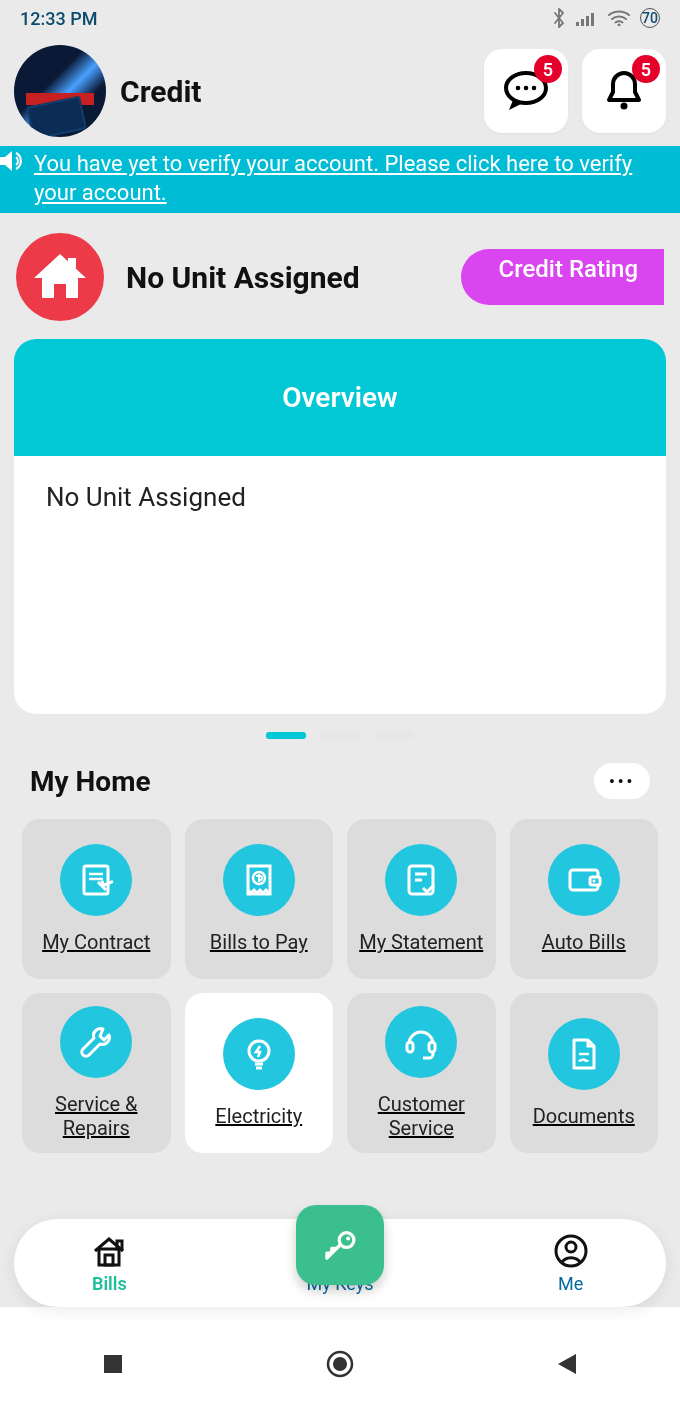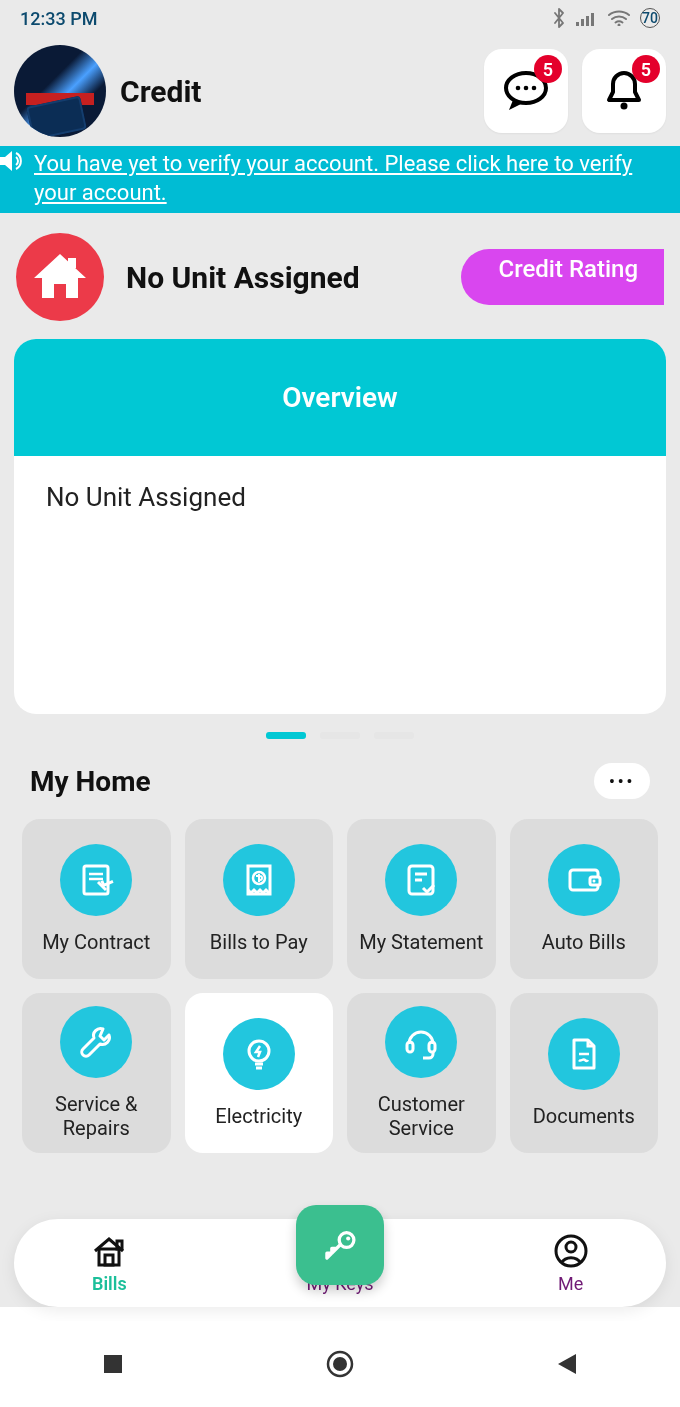--- a/index.html
+++ b/index.html
@@ -39,29 +39,29 @@
 .dots { display:flex; justify-content:center; gap:14px; margin: 18px 0 24px; }
 .dot { width: 40px; height: 7px; border-radius: 3px; background:#e6e6e6; }
 .dot.active { background:#01c8d4; }
 
 
 .section-row { display:flex; align-items:center; justify-content:space-between; padding: 0 30px; }
 .section-title { font-size: 28px; font-weight:700; color:#111; }
 .more-btn { width:56px; height:36px; background:#fff; border-radius:18px; display:flex; align-items:center; justify-content:center; letter-spacing:3px; font-weight:700; color:#111; }
 
 .grid { display:grid; grid-template-columns: repeat(4, 1fr); gap: 14px; padding: 20px 22px 0; }
-.tile { background:#dcdcdc; border-radius:18px; height:160px; display:flex; flex-direction:column; align-items:center; justify-content:center; gap:14px; padding: 8px 6px; }
+.tile { background:#dcdcdc; border-radius:18px; height:160px; display:flex; flex-direction:column; align-items:center; justify-content:center; gap:14px; padding: 8px 6px; text-decoration: underline; }
 .tile.white { background:#fff; }
 .tile .circ { width:72px; height:72px; border-radius:50%; background:#22c6de; display:flex; align-items:center; justify-content:center; }
 .tile .lbl { font-size:20px; color:#222; text-align:center; line-height:1.2; }
 .tile .lbl.two { min-height: 48px; display:flex; align-items:center; }
 
 
 .tabbar { position:absolute; left:14px; right:14px; bottom:100px; height:88px; background:#fff; border-radius:44px; display:flex; align-items:center; justify-content:space-around; box-shadow: 0 4px 16px rgba(0,0,0,0.08); }
-.tab { display:flex; flex-direction:column; align-items:center; gap:4px; font-size:18px; color:#701a75; }
+.tab { display:flex; flex-direction:column; align-items:center; gap:4px; font-size:18px; color:#0369a1; }
 .tab.active { color:#1bbf9a; font-weight:600; }
 .tab svg, .tab .ph { width:40px; height:36px; }
 .key-fab { position:absolute; left:50%; transform:translateX(-50%); top:-28px; width:88px; height:80px; border-radius:20px; background:#3bbf8f; display:flex; align-items:center; justify-content:center; box-shadow: 0 6px 12px rgba(0,0,0,0.2); }
 
 
 .android-nav { position:absolute; left:0; right:0; bottom:0; height:86px; background:#fff; display:flex; align-items:center; justify-content:space-around; }
 .android-nav div { width:30px; height:30px; display:flex; align-items:center; justify-content:center; }
 
 
 .bottom-white { position:absolute; left:0; right:0; bottom:86px; height:14px; background:#fff; }

